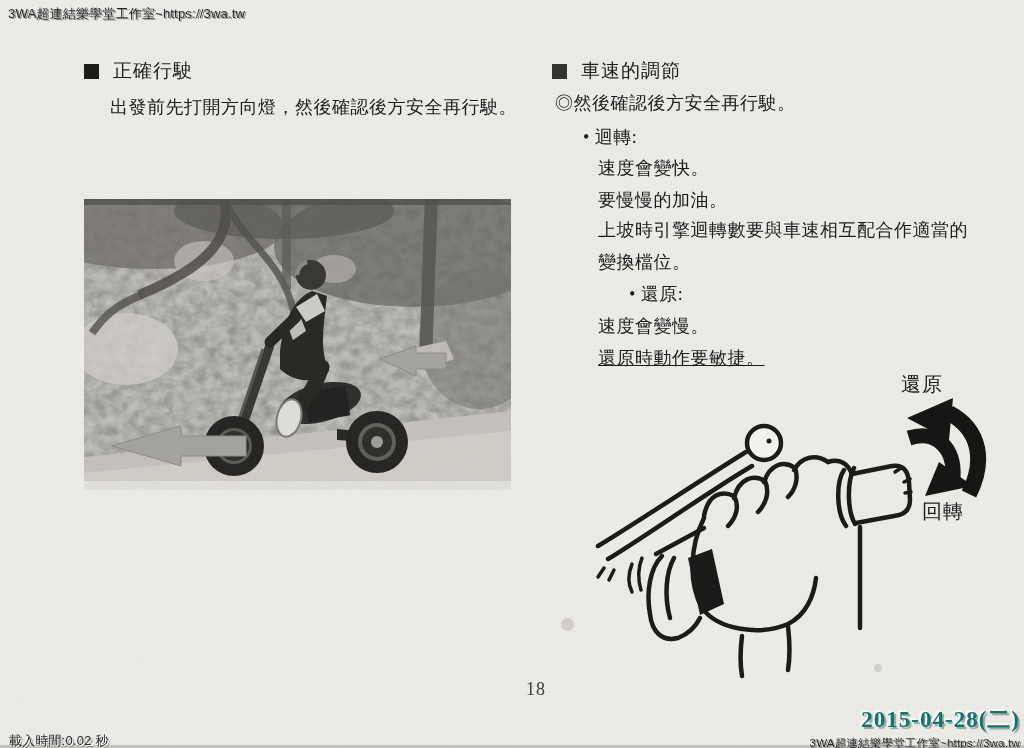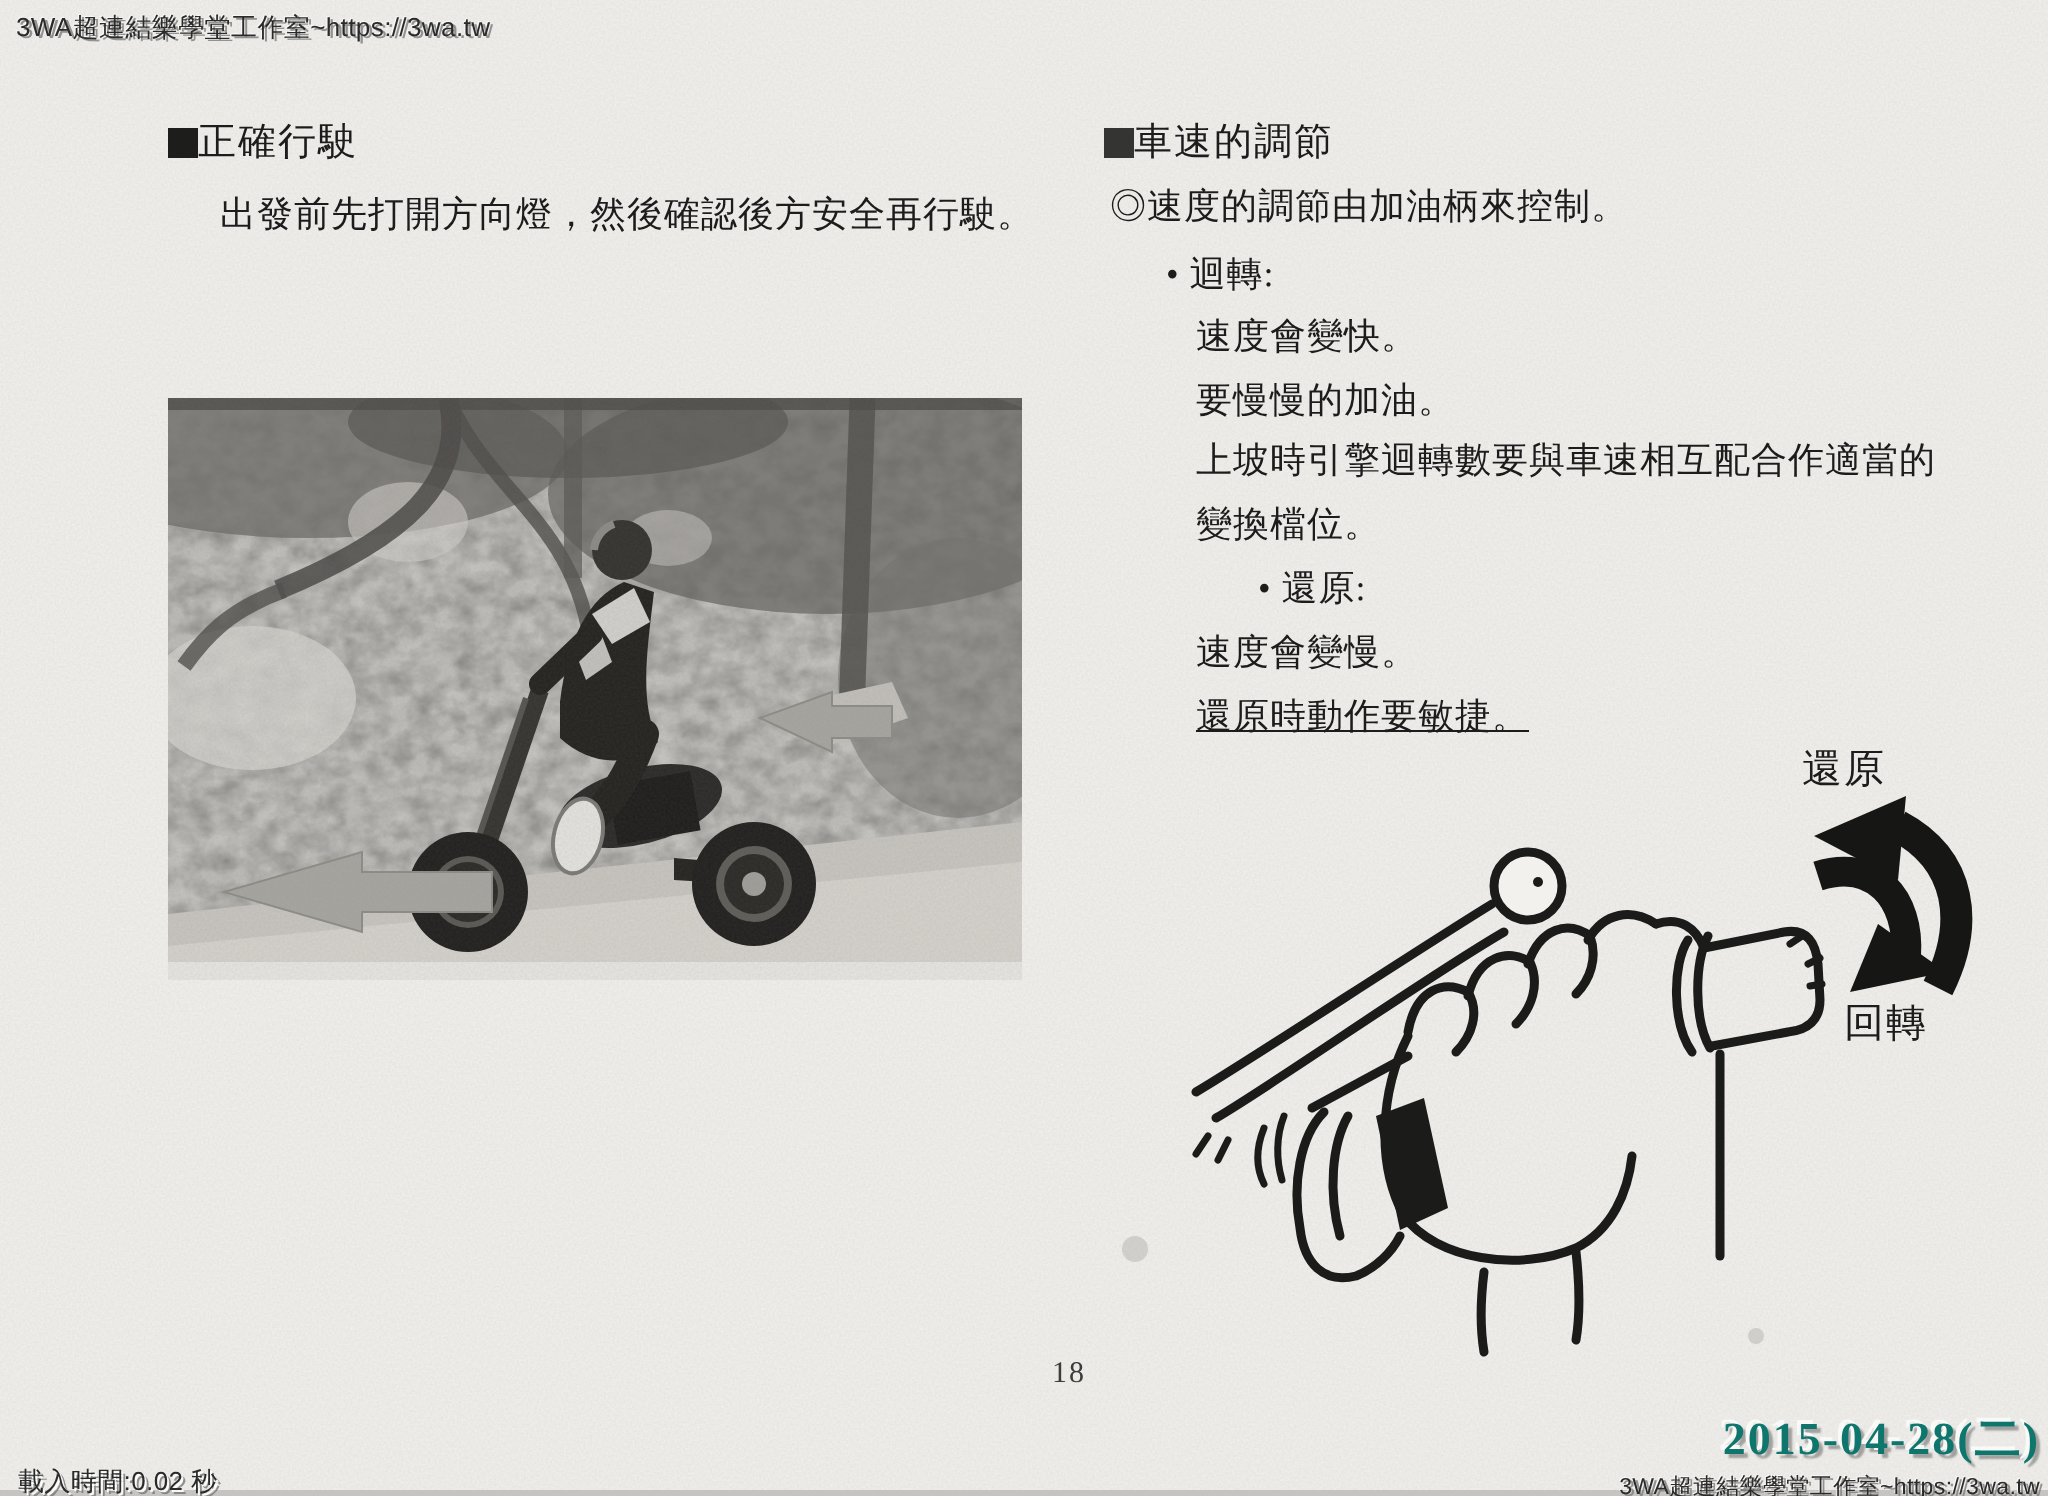--- a/index.html
+++ b/index.html
@@ -20,25 +20,25 @@
   .wm-top{left:8px;top:5px;font-size:13px;}
   .wm-bottom-right{right:4px;top:736px;font-size:11.5px;}
   .wm-load{left:9px;top:732px;font-size:13px;
     text-shadow:1px 1px 0 rgba(255,255,255,.9),2px 2px 0 rgba(120,120,118,.8);}
   .date-stamp{
     right:4px;top:704px;font-size:23px;font-weight:bold;color:#0f766e;
     font-family:"Liberation Serif", serif;letter-spacing:1px;
     text-shadow:-2px -2px 0 rgba(250,250,248,.95), 2px 2px 1px rgba(100,100,98,.55);
   }
   
-  .section-head{display:flex;align-items:center;font-size:19px;letter-spacing:1px;}
+  .section-head{display:flex;align-items:center;gap:14px;font-size:19px;letter-spacing:1px;}
   .sq{width:15px;height:15px;background:#1d1d1b;display:inline-block;}
   .sq.gray{background:#343432;}
   .bodytext{font-size:18px;letter-spacing:.5px;line-height:1;white-space:nowrap;}
-  .pagenum{font-size:15px;color:#3c3c3a;letter-spacing:1px;}
+  .pagenum{font-size:18px;color:#3c3c3a;letter-spacing:1px;}
   .fig-label{font-size:20px;letter-spacing:1px;}
   .stain{border-radius:50%;background:rgba(160,156,148,.35);}
 </style>
 </head>
 <body>
 
 <svg class="abs" style="left:0;top:0;pointer-events:none;" width="1024" height="748">
   <defs>
     <filter id="paperGrain">
         <feTurbulence type="fractalNoise" baseFrequency="0.9" numOctaves="2" seed="11"></feTurbulence>
@@ -126,21 +126,21 @@
 
   <polygon points="28,247 97,227 97,237 162,237 162,257 97,257 97,267" fill="#a8a6a0" stroke="#8f8d87" stroke-width="1"></polygon>
   <polygon points="296,160 332,147 332,154 362,154 362,170 332,170 332,177" fill="#a8a6a0" stroke="#8f8d87" stroke-width="1"></polygon>
   <rect width="427" height="291" filter="url(#photoGrain)" opacity="0.45"></rect>
 </svg>
 
 <div class="abs section-head" style="left:552px;top:58px;">
   <span class="sq gray"></span>
   <span>車速的調節</span>
 </div>
-<div class="abs bodytext" style="left:555px;top:94px;">◎速度的調節由加油柄來控制。</div>
+<div class="abs bodytext" style="left:555px;top:94px;">◎然後確認後方安全再行駛。</div>
 <div class="abs bodytext" style="left:583px;top:128px;">• 迴轉:</div>
 <div class="abs bodytext" style="left:598px;top:159px;">速度會變快。</div>
 <div class="abs bodytext" style="left:598px;top:191px;">要慢慢的加油。</div>
 <div class="abs bodytext" style="left:598px;top:221px;">上坡時引擎迴轉數要與車速相互配合作適當的</div>
 <div class="abs bodytext" style="left:598px;top:253px;">變換檔位。</div>
 <div class="abs bodytext" style="left:629px;top:285px;">• 還原:</div>
 <div class="abs bodytext" style="left:598px;top:317px;">速度會變慢。</div>
 <div class="abs bodytext" style="left:598px;top:349px;text-decoration:underline;">還原時動作要敏捷。</div>
 
 <div class="abs fig-label" style="left:901px;top:371px;">還原</div>

